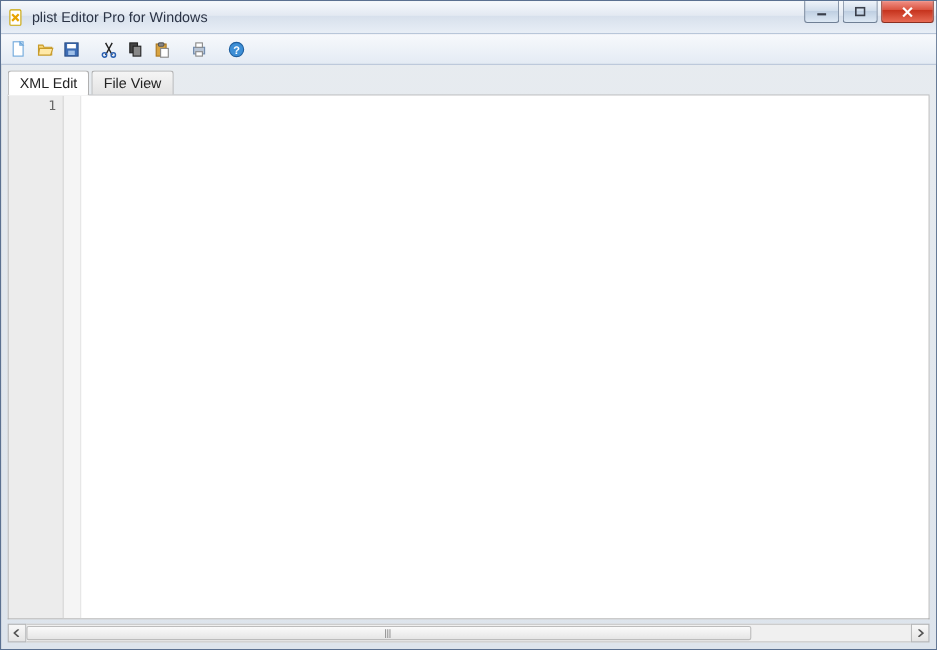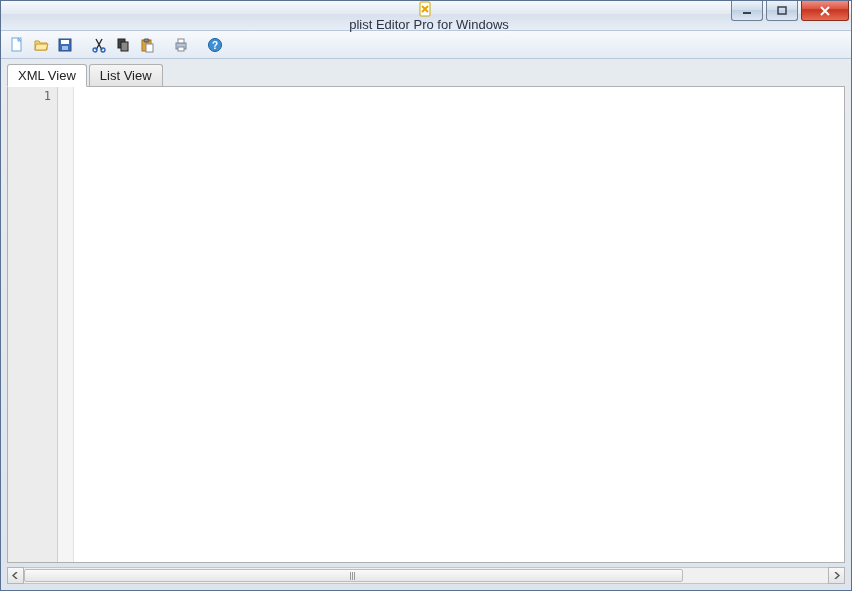--- a/index.html
+++ b/index.html
@@ -26,21 +26,20 @@
 
   
   .titlebar {
     height: 30px;
     background: linear-gradient(to bottom, #f6f9fc 0%, #e3e9f2 45%, #d7e0ec 46%, #e8eef6 100%);
     border-bottom: 1px solid #b8c6d9;
     display: flex;
     align-items: center;
     padding-left: 6px;
     position: relative;
-    flex-direction: column;
   }
   .titlebar .app-icon {
     width: 16px; height: 16px;
     margin-right: 6px;
     display: flex;
     align-items: center;
     justify-content: center;
   }
   .titlebar .title {
     color: #2b3345;
@@ -303,22 +302,22 @@
     <div class="tb-sep"></div>
     <div class="tb-btn">
       <svg width="16" height="16">
         <circle cx="8" cy="8" r="6.5" fill="#3d8fd6" stroke="#1e5e9e"></circle>
         <text x="8" y="12" font-size="10" font-weight="bold" fill="#fff" text-anchor="middle">?</text>
       </svg>
     </div>
   </div>
 
   <div class="tabs-row">
-    <div class="tab active">XML View</div>
-    <div class="tab">List View</div>
+    <div class="tab active">XML Edit</div>
+    <div class="tab">File View</div>
   </div>
 
   <div class="editor-wrap">
     <div class="gutter">
       <div>1</div>
     </div>
     <div class="fold-strip"></div>
     <div class="code-area"></div>
   </div>
 

